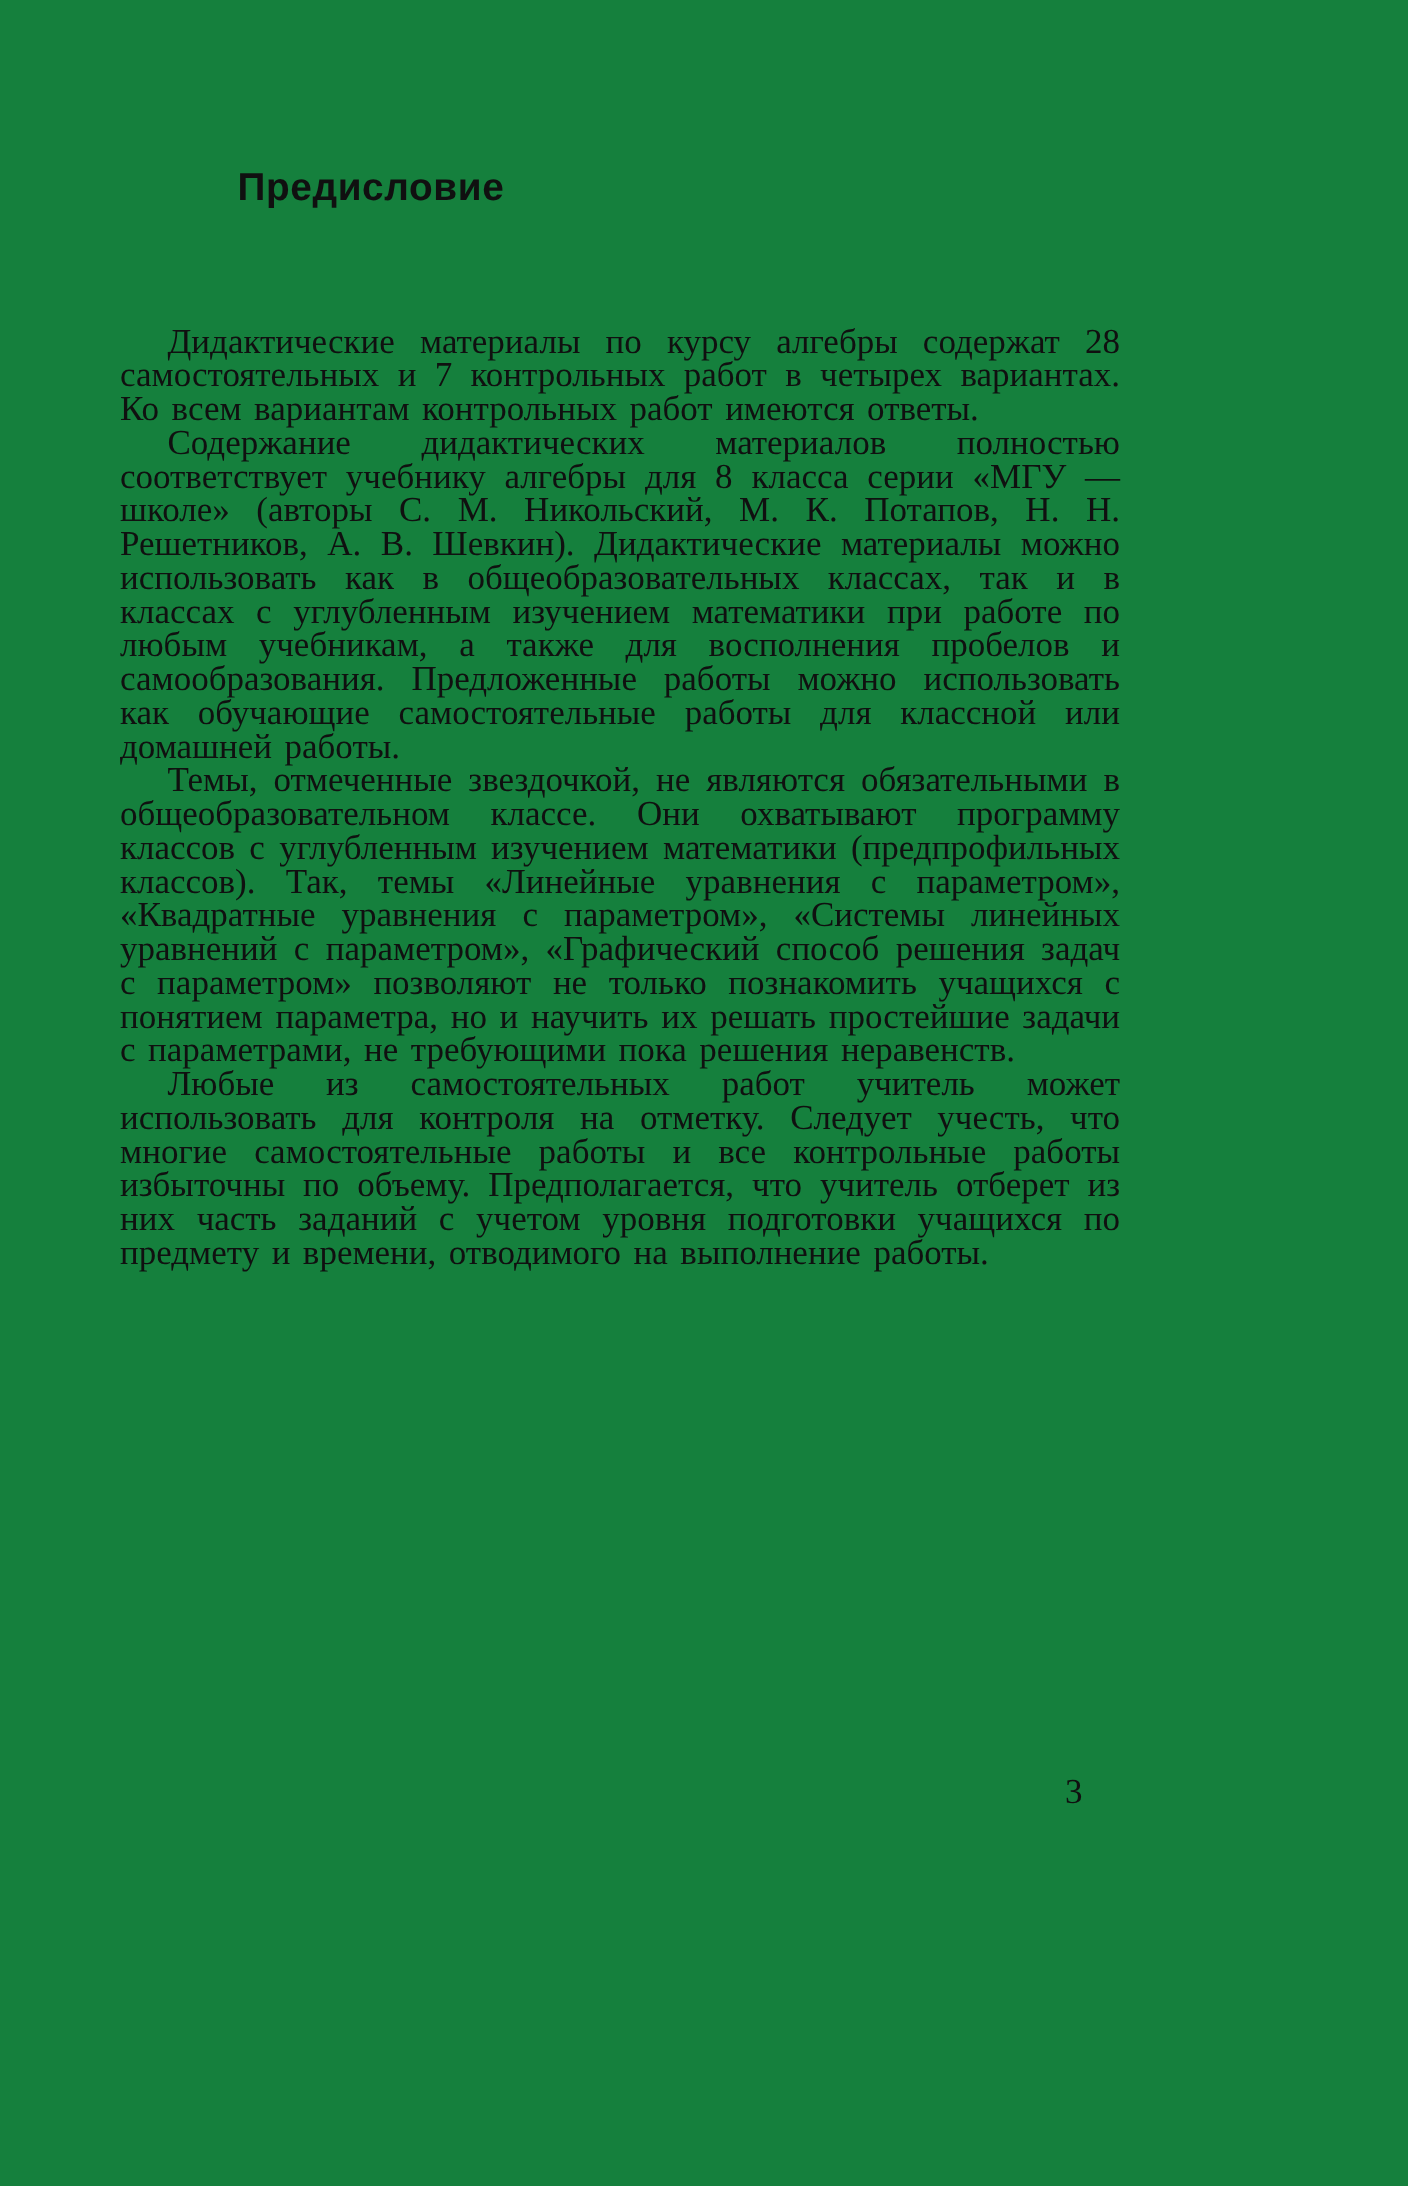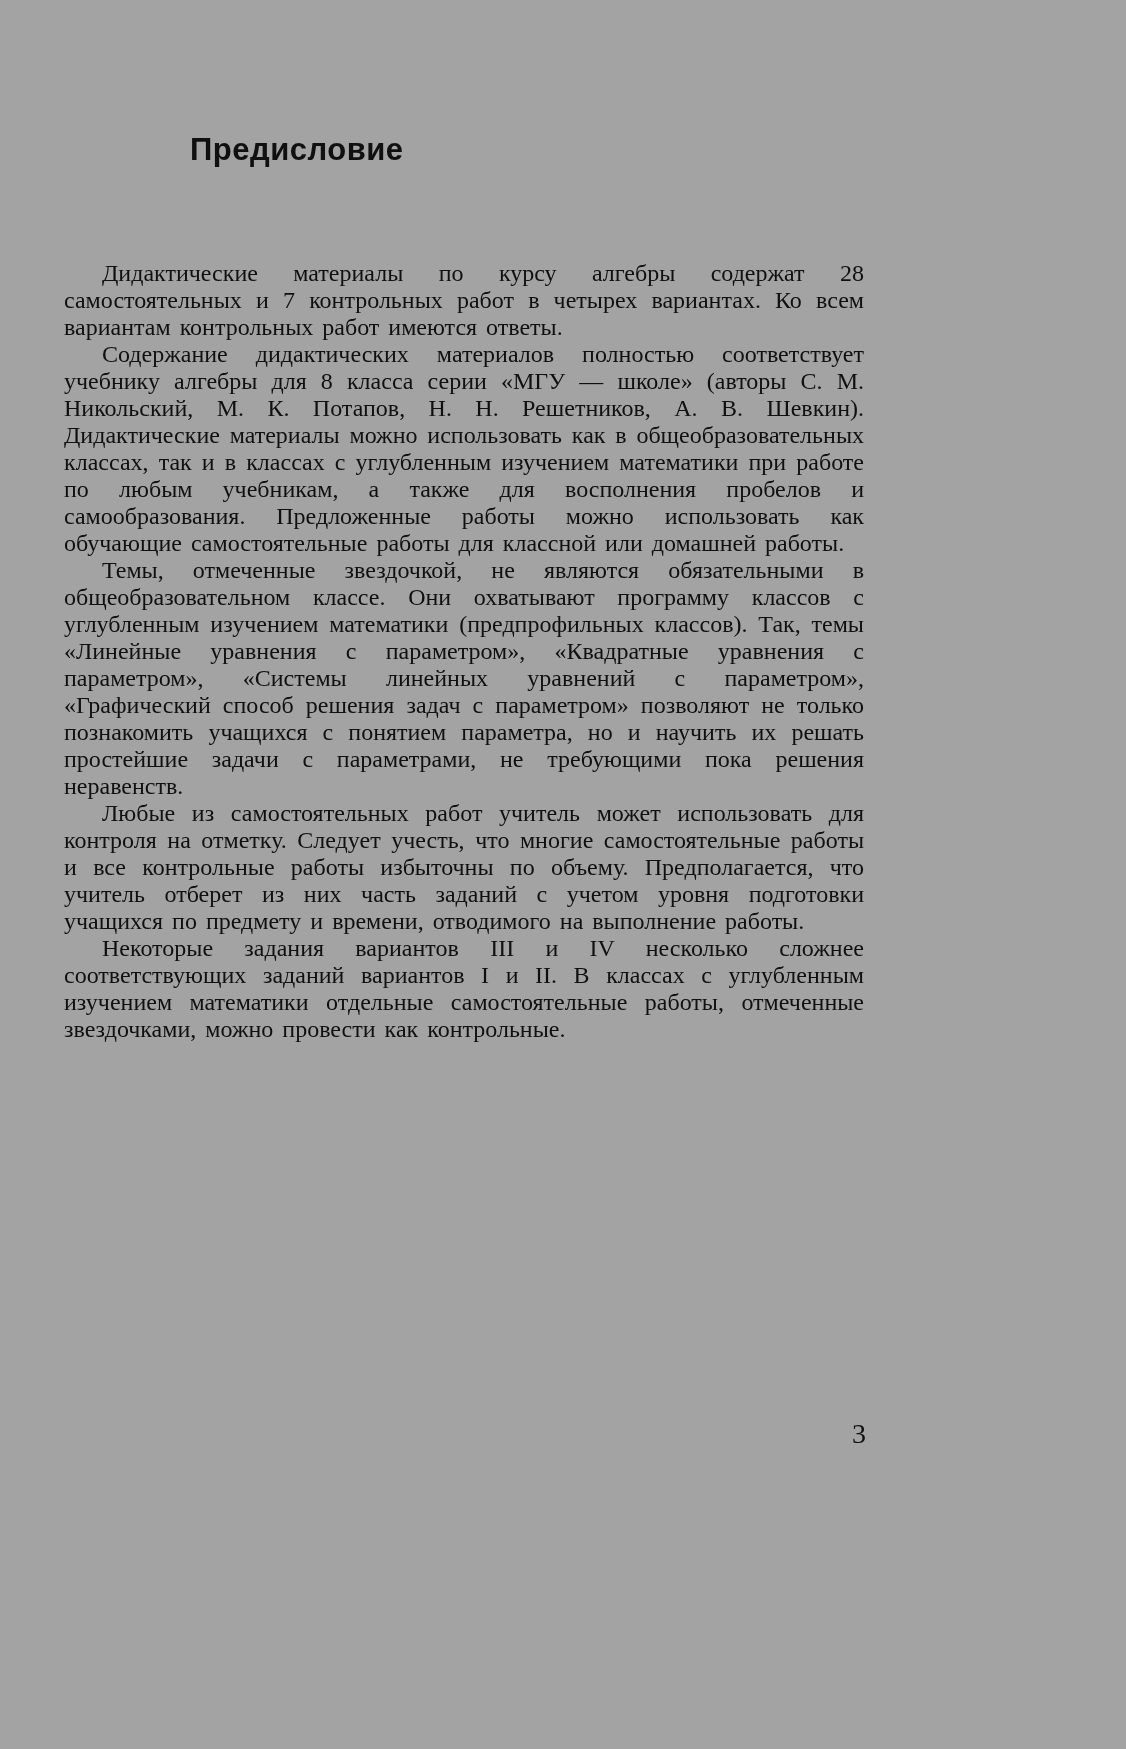--- a/index.html
+++ b/index.html
@@ -5,42 +5,42 @@
   html, body {
     margin: 0;
     padding: 0;
     background: #e8e8e8;
   }
   .page {
     position: relative;
     width: 1126px;
     height: 1749px;
     margin: 0 auto;
-    background: #a3a3a3;
+    background: #15803d;
     color: #111111;
     overflow: hidden;
   }
   .title {
     position: absolute;
     left: 190px;
     top: 132px;
     margin: 0;
     font-family: "Liberation Sans", "DejaVu Sans", sans-serif;
     font-weight: 700;
     font-size: 31px;
     letter-spacing: 0.5px;
     color: #101010;
   }
   .text-block {
     position: absolute;
-    left: 64px;
+    left: 96px;
     top: 260px;
     width: 800px;
     font-family: "Liberation Serif", "DejaVu Serif", serif;
-    font-size: 24px;
+    font-size: 28px;
     line-height: 27px;
     text-align: justify;
     word-spacing: 3px;
     color: #101010;
   }
   .para {
     margin: 0;
     padding: 0;
     text-indent: 38px;
   }
@@ -58,18 +58,17 @@
 
 <div class="page">
 
   <h1 class="title">Предисловие</h1>
 
   <div class="text-block">
     <p class="para">Дидактические материалы по курсу алгебры содержат 28 самостоятельных и 7 контрольных работ в четырех вариантах. Ко всем вариантам контрольных работ имеются ответы.</p>
     <p class="para">Содержание дидактических материалов полностью соответствует учебнику алгебры для 8 класса серии «МГУ — школе» (авторы С. М. Никольский, М. К. Потапов, Н. Н. Решетников, А. В. Шевкин). Дидактические материалы можно использовать как в общеобразовательных классах, так и в классах с углубленным изучением математики при работе по любым учебникам, а также для восполнения пробелов и самообразования. Предложенные работы можно использовать как обучающие самостоятельные работы для классной или домашней работы.</p>
     <p class="para">Темы, отмеченные звездочкой, не являются обязательными в общеобразовательном классе. Они охватывают программу классов с углубленным изучением математики (предпрофильных классов). Так, темы «Линейные уравнения с параметром», «Квадратные уравнения с параметром», «Системы линейных уравнений с параметром», «Графический способ решения задач с параметром» позволяют не только познакомить учащихся с понятием параметра, но и научить их решать простейшие задачи с параметрами, не требующими пока решения неравенств.</p>
     <p class="para">Любые из самостоятельных работ учитель может использовать для контроля на отметку. Следует учесть, что многие самостоятельные работы и все контрольные работы избыточны по объему. Предполагается, что учитель отберет из них часть заданий с учетом уровня подготовки учащихся по предмету и времени, отводимого на выполнение работы.</p>
-    <p class="para">Некоторые задания вариантов III и IV несколько сложнее соответствующих заданий вариантов I и II. В классах с углубленным изучением математики отдельные самостоятельные работы, отмеченные звездочками, можно провести как контрольные.</p>
   </div>
 
   <div class="page-number">3</div>
 
 </div>
 
 </body></html>

